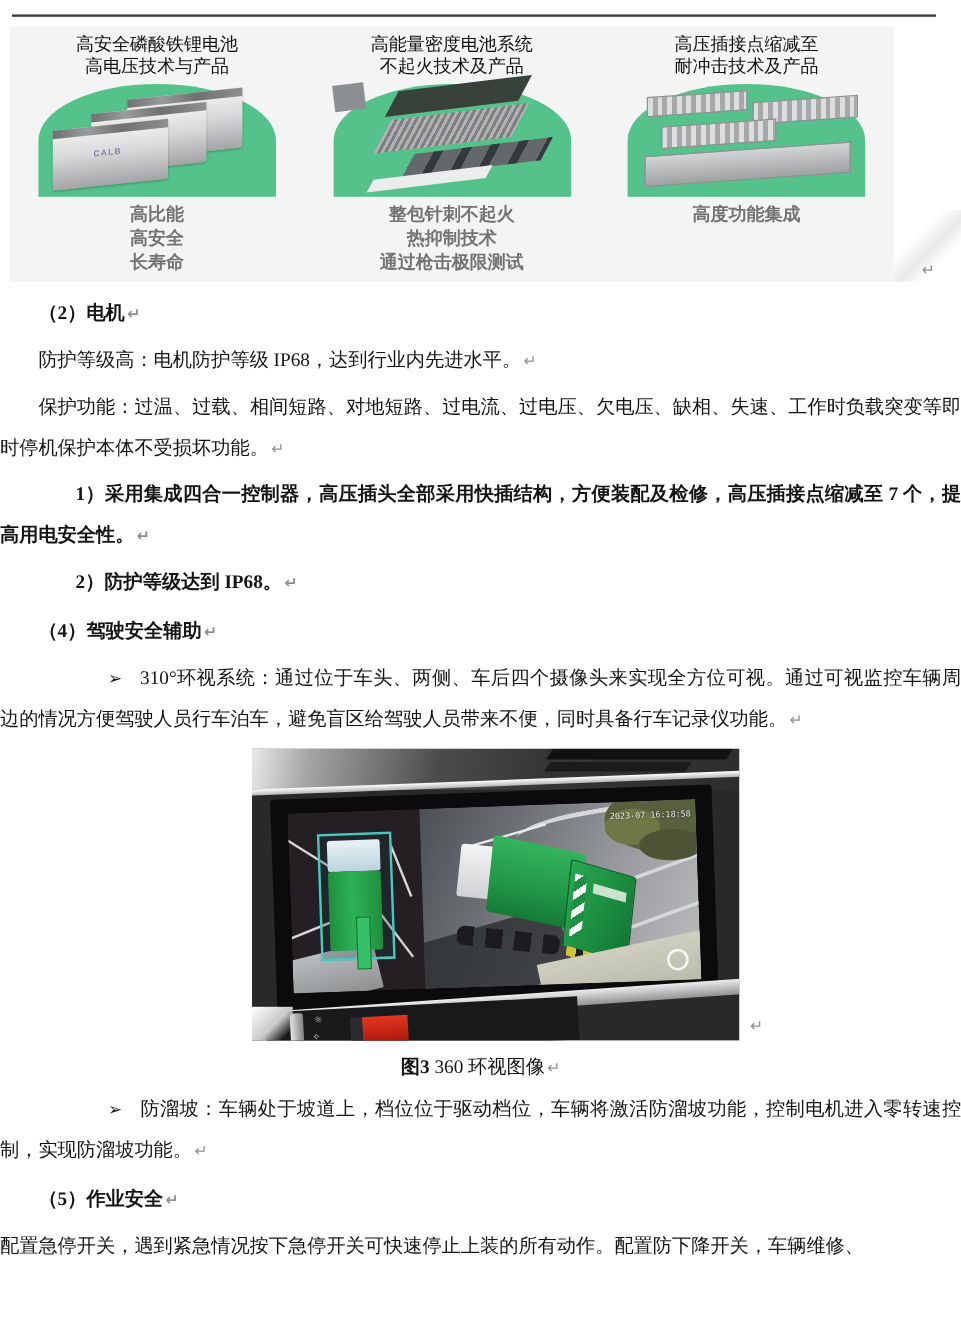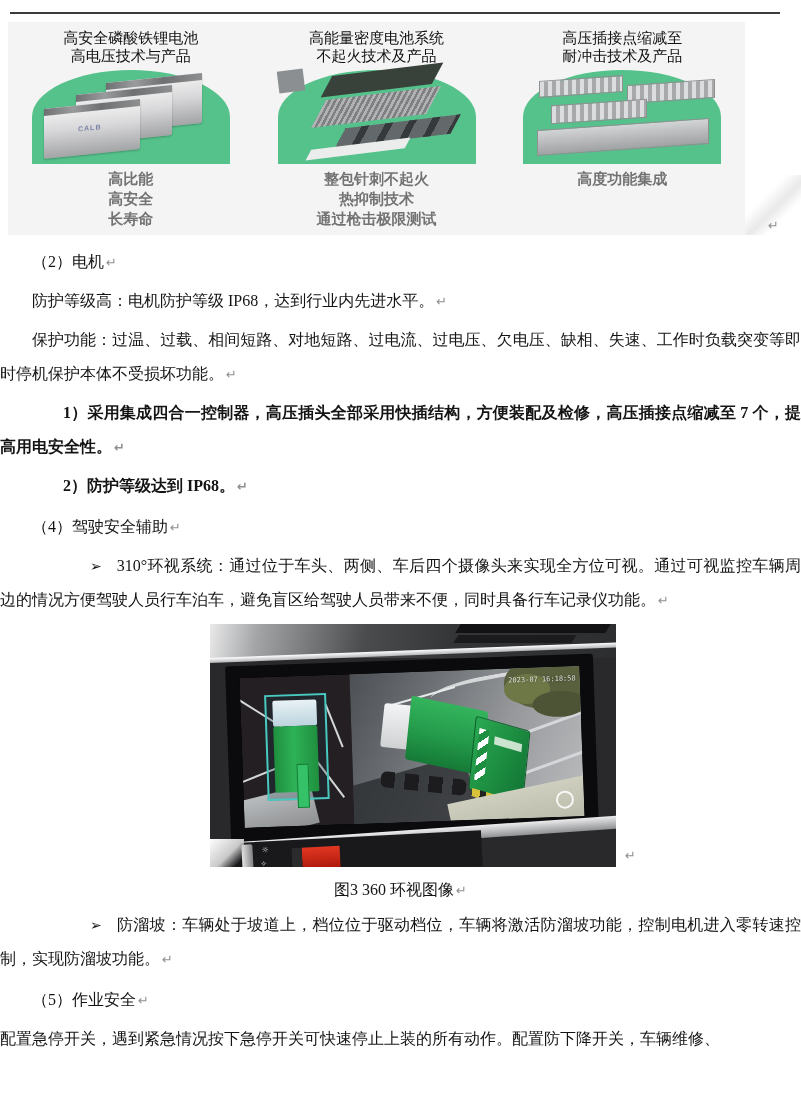--- a/index.html
+++ b/index.html
@@ -55,21 +55,21 @@
     background:repeating-linear-gradient(90deg,#dcdddf 0 4px,#a6a8aa 4px 8px); }
   .tray.t1 { left:16px;  top:8px;  width:84px;  height:17px; }
   .tray.t2 { left:104px; top:12px; width:88px;  height:19px; }
   .tray.t3 { left:28px;  top:32px; width:96px;  height:19px; }
   .tray.t4 { left:14px;  top:54px; width:172px; height:26px;
     background:linear-gradient(180deg,#d2d4d6,#9fa1a3); }
 
   
   .content { position:absolute; left:0; top:239px; width:801px; }
   p.line { font-size:16px; line-height:34px; margin:0 0 4px 0; text-align:justify; }
-  p.p-heading { text-indent:32px; margin-top:6px; }
+  p.p-heading { text-indent:32px; margin-top:6px;font-weight:bold; }
   p.p-body    { text-indent:32px; }
   p.p-sub     { text-indent:63px;font-weight:bold; }
   p.p-bullet  { text-indent:45px; }
   p.p-noindent{ text-indent:0; }
   .bullet { display:inline-block; margin-right:15px; font-family:"DejaVu Sans",sans-serif; font-size:14px; }
   .pmark { color:#8f8f8f; font-family:"DejaVu Sans",sans-serif; font-size:13px; margin-left:2px; }
 
   
   .figure-wrap { position:relative; width:406px; margin:6px 0 8px 210px; }
   .photo { position:relative; width:406px; height:243px; background:#29292b; overflow:hidden; }
@@ -145,21 +145,21 @@
   .ctrl-glyph { position:absolute; font-size:8px; color:#cfd0d2;
     font-family:"DejaVu Sans",sans-serif; }
   .g1 { left:40px; top:4px; } .g2 { left:38px; top:18px; }
   .red-switch { position:absolute; left:70px; top:8px; width:48px; height:24px;
     background:linear-gradient(180deg,#e23723,#a81508); border-left:10px solid #2b2b2d; }
   .flash { position:absolute; left:0; bottom:0; width:34px; height:28px;
     background:linear-gradient(135deg,#ffffff 0%,#c9c9c9 55%,rgba(0,0,0,0) 85%); }
   .photo-mark { position:absolute; right:-20px; bottom:4px; }
 
   .caption { text-align:center; font-size:16px; line-height:30px; margin:0 0 2px 0; }
-  .caption b { font-weight:400;text-align:right; }
+  .caption b { font-weight:700;text-align:right; }
 </style>
 </head>
 <body>
 
 <div class="page">
   <div class="top-rule"></div>
 
   <div class="banner-wrap">
     <div class="banner">
 

